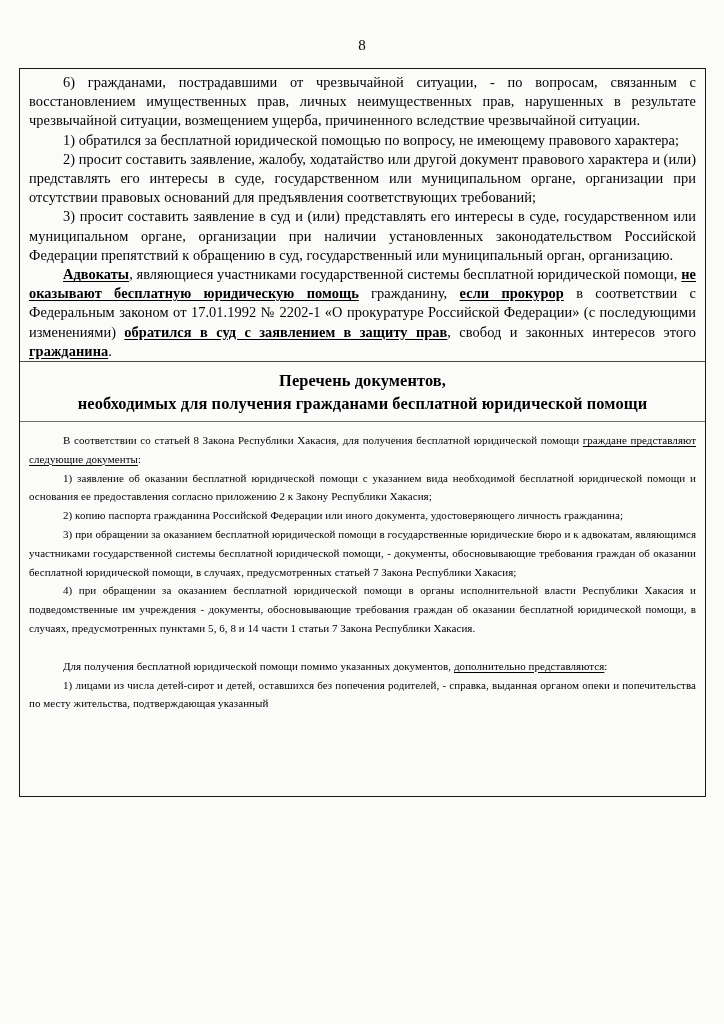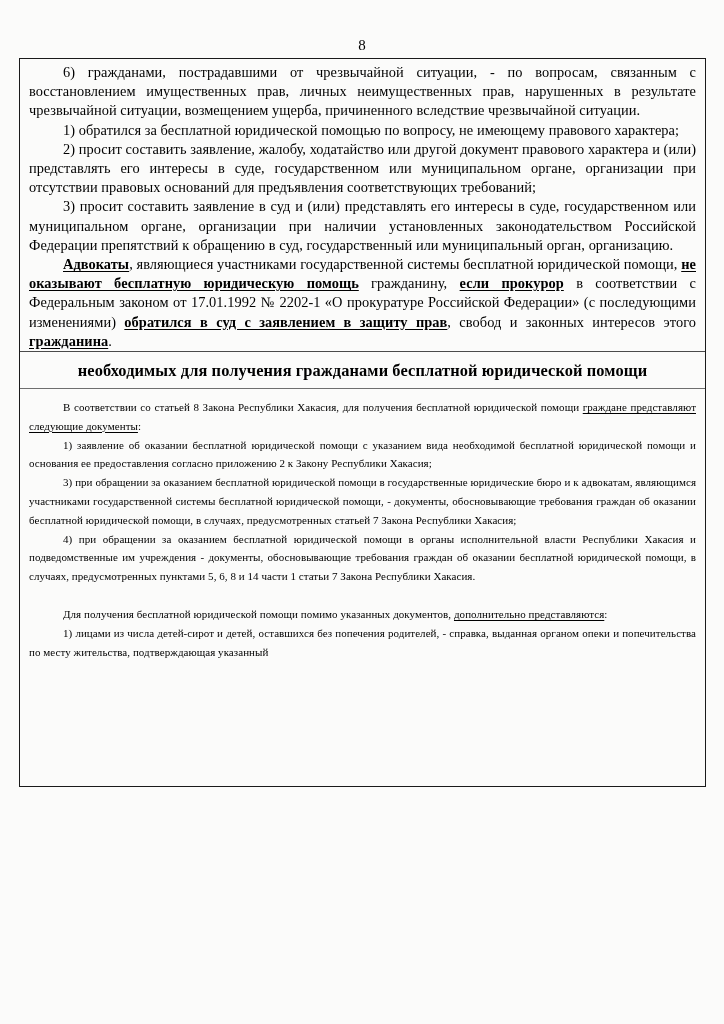--- a/index.html
+++ b/index.html
@@ -32,21 +32,21 @@
     text-align: center;
     font-size: 15px;
     line-height: 18px;
     font-family: "Liberation Serif", "DejaVu Serif", serif;
   }
 
   
   .doc-frame {
     position: absolute;
     left: 19px;
-    top: 58px;
+    top: 68px;
     width: 687px;
     height: 729px;
     box-sizing: border-box;
     border: 1.4px solid #1a1a1a;
     background: #fbfbfa;
     overflow: hidden;
   }
 
   .section {
     box-sizing: border-box;
@@ -128,28 +128,30 @@
       <p class="indent">6) гражданами, пострадавшими от чрезвычайной ситуации, - по вопросам, связанным с восстановлением имущественных прав, личных неимущественных прав, нарушенных в результате чрезвычайной ситуации, возмещением ущерба, причиненного вследствие чрезвычайной ситуации.</p>
       <p class="indent">1) обратился за бесплатной юридической помощью по вопросу, не имеющему правового характера;</p>
       <p class="indent">2) просит составить заявление, жалобу, ходатайство или другой документ правового характера и (или) представлять его интересы в суде, государственном или муниципальном органе, организации при отсутствии правовых оснований для предъявления соответствующих требований;</p>
       <p class="indent">3) просит составить заявление в суд и (или) представлять его интересы в суде, государственном или муниципальном органе, организации при наличии установленных законодательством Российской Федерации препятствий к обращению в суд, государственный или муниципальный орган, организацию.</p>
       <p class="indent"><span class="bu">Адвокаты</span>, являющиеся участниками государственной системы бесплатной юридической помощи, <span class="bu">не оказывают бесплатную юридическую помощь</span> гражданину, <span class="bu">если прокурор</span> в соответствии с Федеральным законом от 17.01.1992 № 2202-1 «О прокуратуре Российской Федерации» (с последующими изменениями) <span class="bu">обратился в суд с заявлением в защиту прав</span>, свобод и законных интересов этого <span class="bu">гражданина</span>.</p>
     </div>
 
     <div class="divider"></div>
 
     <div class="heading-band">
+      <div class="hline">Перечень документов,</div>
       <div class="hline">необходимых для получения гражданами бесплатной юридической помощи</div>
     </div>
 
     <div class="divider thin"></div>
 
     <div class="section bottom-block">
       <p class="indent">В соответствии со статьей 8 Закона Республики Хакасия, для получения бесплатной юридической помощи <span class="u">граждане представляют следующие документы</span>:</p>
       <p class="indent">1) заявление об оказании бесплатной юридической помощи с указанием вида необходимой бесплатной юридической помощи и основания ее предоставления согласно приложению 2 к Закону Республики Хакасия;</p>
+      <p class="indent">2) копию паспорта гражданина Российской Федерации или иного документа, удостоверяющего личность гражданина;</p>
       <p class="indent">3) при обращении за оказанием бесплатной юридической помощи в государственные юридические бюро и к адвокатам, являющимся участниками государственной системы бесплатной юридической помощи, - документы, обосновывающие требования граждан об оказании бесплатной юридической помощи, в случаях, предусмотренных статьей 7 Закона Республики Хакасия;</p>
       <p class="indent">4) при обращении за оказанием бесплатной юридической помощи в органы исполнительной власти Республики Хакасия и подведомственные им учреждения - документы, обосновывающие требования граждан об оказании бесплатной юридической помощи, в случаях, предусмотренных пунктами 5, 6, 8 и 14 части 1 статьи 7 Закона Республики Хакасия.</p>
       <p class="indent gap-before">Для получения бесплатной юридической помощи помимо указанных документов, <span class="u">дополнительно представляются</span>:</p>
       <p class="indent">1) лицами из числа детей-сирот и детей, оставшихся без попечения родителей, - справка, выданная органом опеки и попечительства по месту жительства, подтверждающая указанный</p>
     </div>
 
   </div>
 </div>
 
 </body></html>

